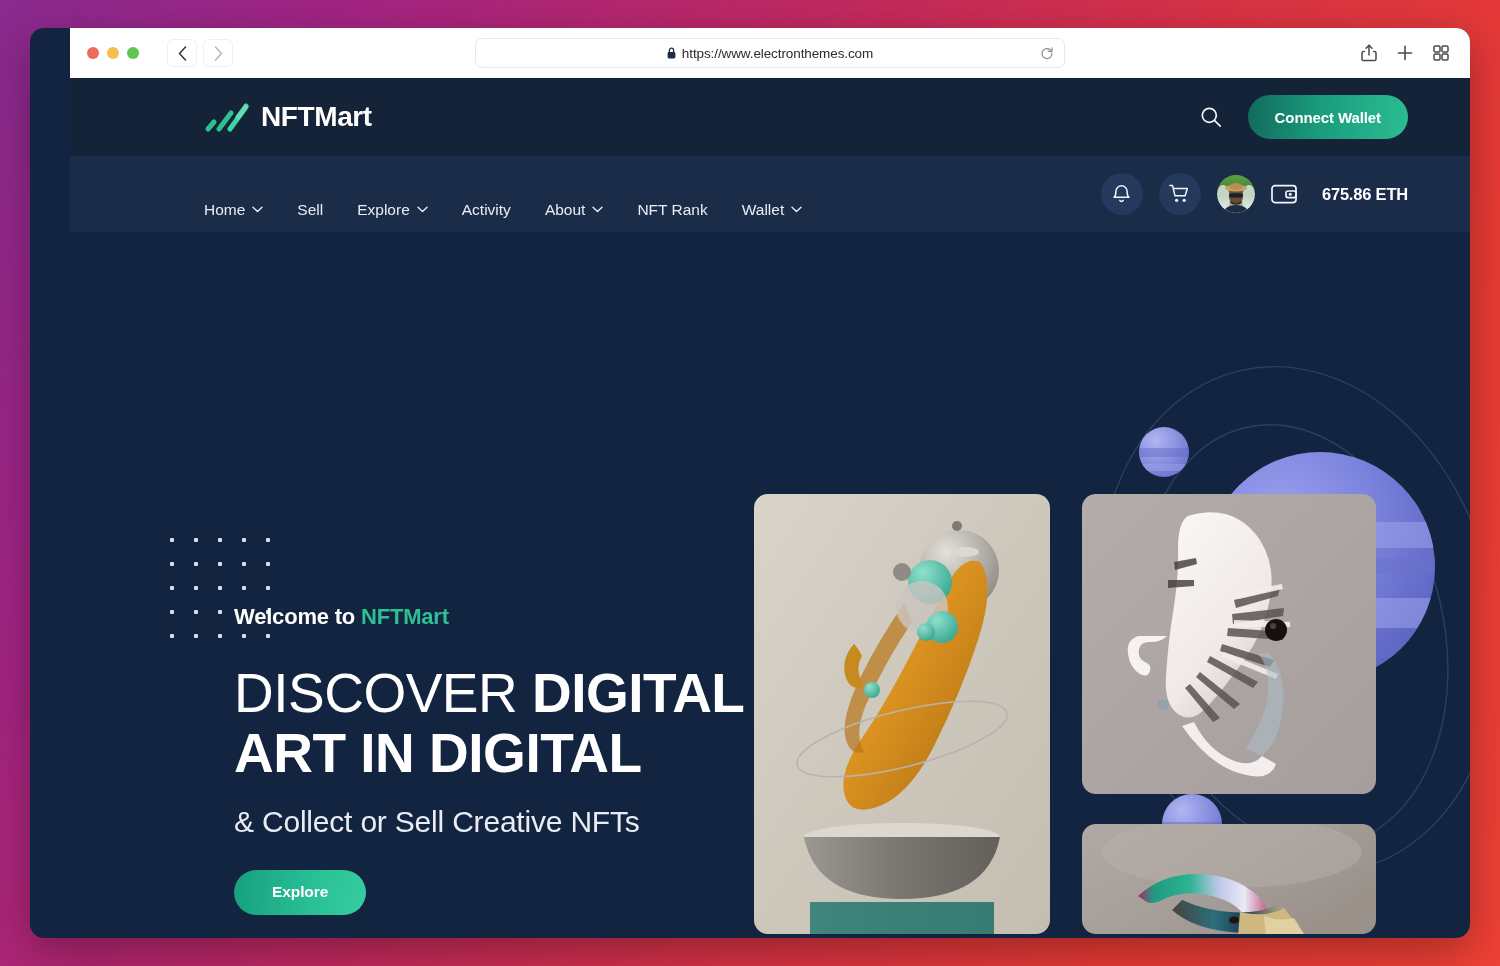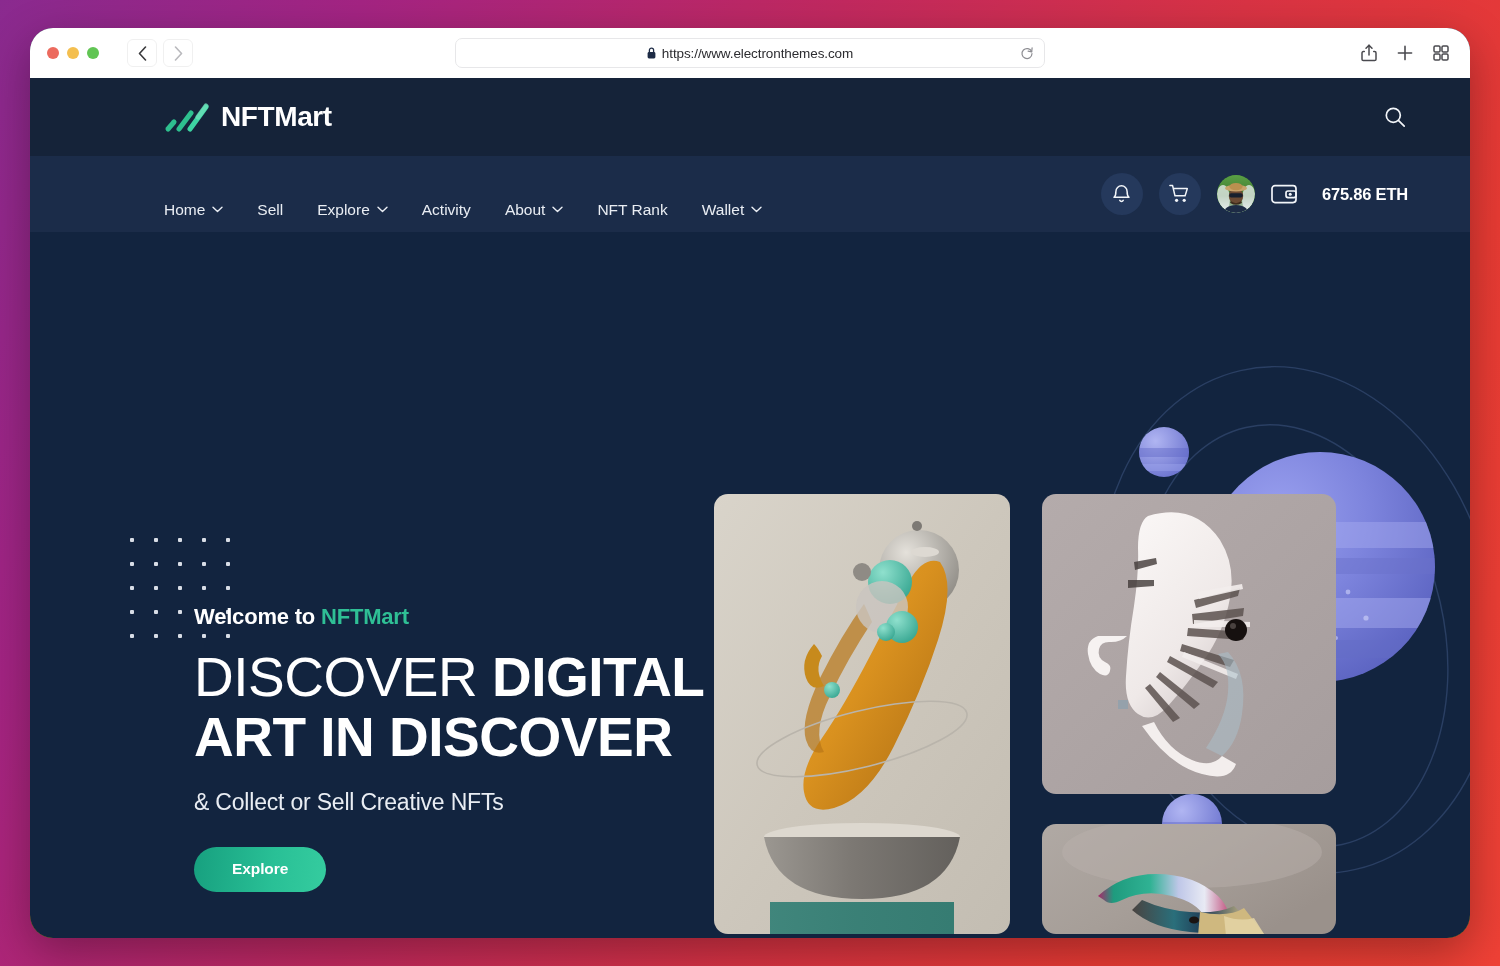--- a/index.html
+++ b/index.html
@@ -17,24 +17,25 @@
        #e93b34 80%,
        #ef4136 100%);
     position: relative;
   }
 
   
   .browser {
     position: absolute;
     left: 30px; top: 28px;
     width: 1440px; height: 910px;
-    border-radius: 23px;
+    border-radius: 14px;
     overflow: hidden;
     background: #12243f;
     box-shadow: 0 14px 46px rgba(0,0,0,.32);
+    padding-left: 40px;
   }
 
   
   .chrome {
     height: 50px;
     background: #ffffff;
     display: flex;
     align-items: center;
     padding: 0 14px;
     position: relative;
@@ -170,34 +171,34 @@
   .dots-grid i {
     width: 4px; height: 4px; background: #d8dde6; border-radius: 1px;
     display: block;
   }
 
   
   .space { position: absolute; right: -30px; top: 120px; width: 420px; height: 560px; z-index: 1; }
 
   .hero-copy { position: absolute; left: 164px; top: 372px; z-index: 4; width: 560px; }
   .welcome {
-    font-size: 22px; font-weight: 700; margin-bottom: 18px;
+    font-size: 22px; font-weight: 700; margin-bottom: 34px;
     color: #ffffff; letter-spacing: -.2px;
   }
   .welcome .accent { color: #2fbf95; }
   .headline {
     font-size: 55px; line-height: 1.09;
     color: #fff;
     letter-spacing: -.5px;
     margin-bottom: 21px;
   }
   .headline .thin { font-weight: 300; }
   .headline .bold { font-weight: 700; }
   .subtitle {
-    font-size: 23px; color: #e9edf3; font-weight: 400;
+    font-size: 30px; color: #e9edf3; font-weight: 400;
     margin-bottom: 31px; letter-spacing: -.2px;
   }
   .cta-row { display: flex; gap: 18px; align-items: center; }
   .btn-explore {
     height: 45px; padding: 0 38px;
     border-radius: 23px;
     background: linear-gradient(95deg, #17a07f 0%, #29c096 60%, #35cc9f 100%);
     color: #fff; font-size: 15.5px; font-weight: 700;
     display: flex; align-items: center; justify-content: center;
     border: none; cursor: pointer; letter-spacing: -.1px;
@@ -301,20 +302,21 @@
         <span class="logo-text">NFTMart</span>
       </div>
 
       <div class="header-right">
         <div class="search-icon-btn">
           <svg width="22" height="22" viewBox="0 0 22 22">
             <circle cx="9.3" cy="9.3" r="7" fill="none" stroke="#f2f5f9" stroke-width="1.7"></circle>
             <path d="M14.4 14.4 L20.2 20.2" fill="none" stroke="#f2f5f9" stroke-width="1.7" stroke-linecap="round"></path>
           </svg>
         </div>
+        <button class="connect-btn">Connect Wallet</button>
       </div>
     </div>
 
     <div class="site-nav">
       <div class="menu">
 
         <div class="menu-item">
           <span>Home</span>
           <svg class="caret" width="11" height="7" viewBox="0 0 11 7">
               <path d="M1 1.2 L5.5 5.6 L10 1.2" fill="none" stroke="#e9edf3" stroke-width="1.4" stroke-linecap="round" stroke-linejoin="round"></path>
@@ -491,21 +493,21 @@
           <path d="M78 488 H148 v8 H78Z" fill="#a4aaef"></path>
         </g>
       </svg>
 
       <div class="hero-copy">
         <div class="welcome">
           <span>Welcome to </span><span class="accent">NFTMart</span>
         </div>
         <h1 class="headline">
           <span class="thin">DISCOVER </span><span class="bold">DIGITAL</span><br>
-          <span class="bold">ART IN DISCOVER</span>
+          <span class="bold">ART IN DIGITAL</span>
         </h1>
         <div class="subtitle">&amp; Collect or Sell Creative NFTs</div>
         <div class="cta-row">
           <button class="btn-explore">Explore</button>
         </div>
       </div>
 
       <div class="cards">
 
         <div class="card card-tall">

